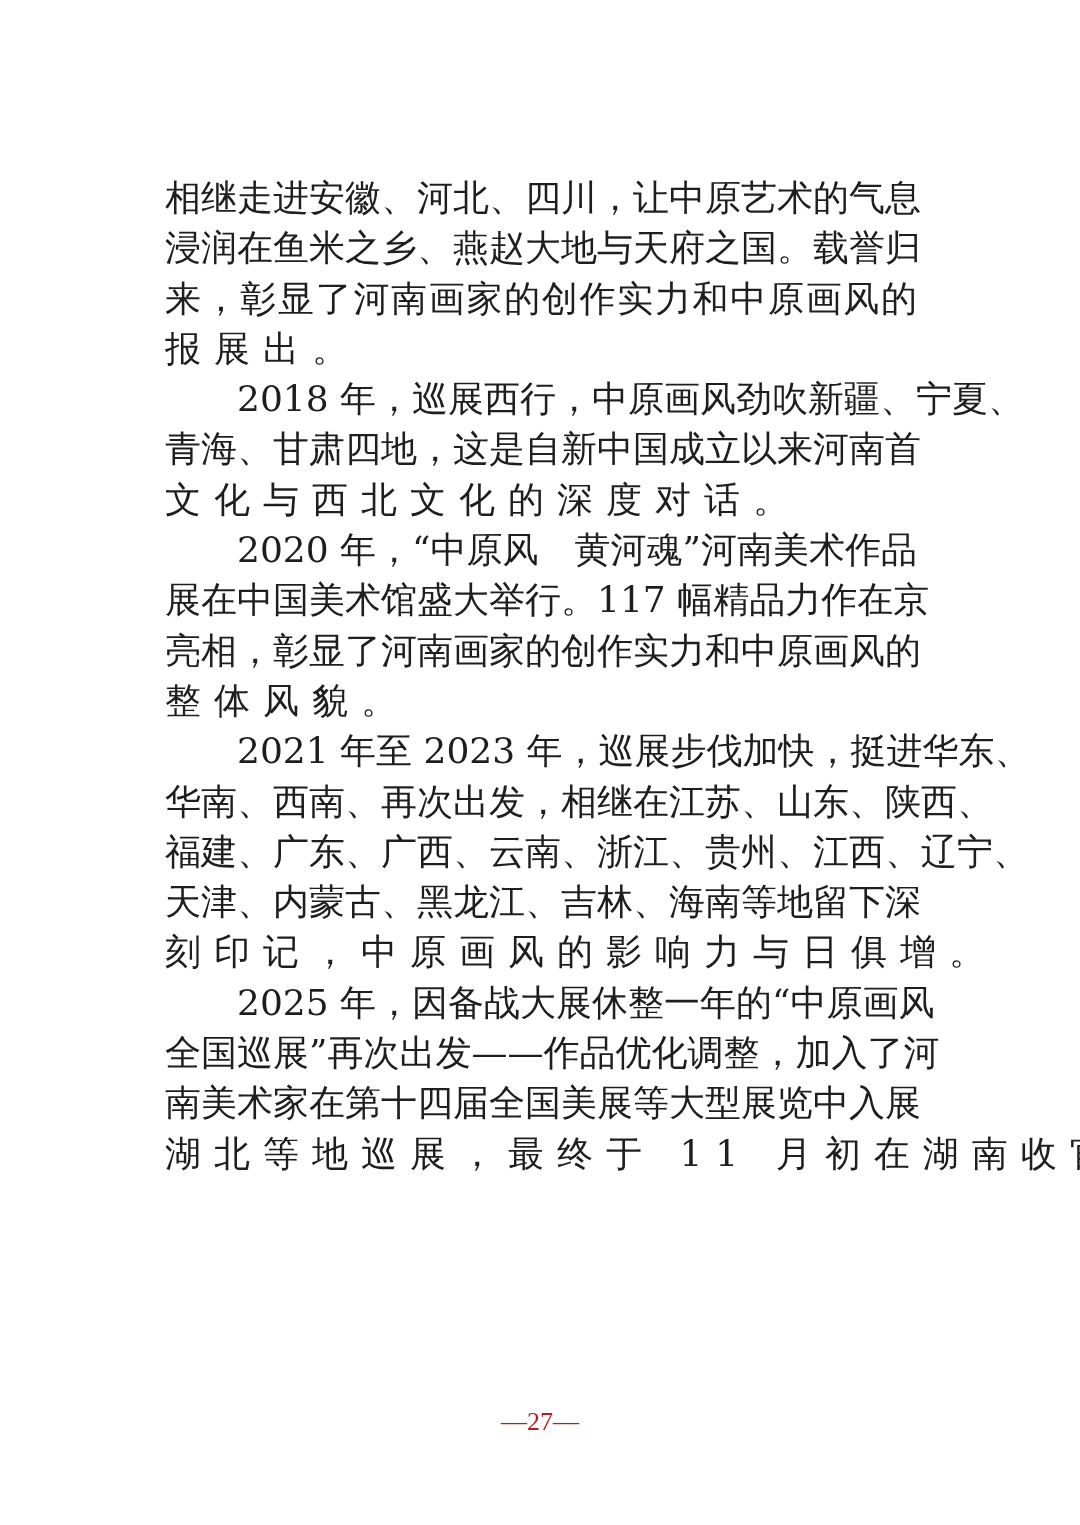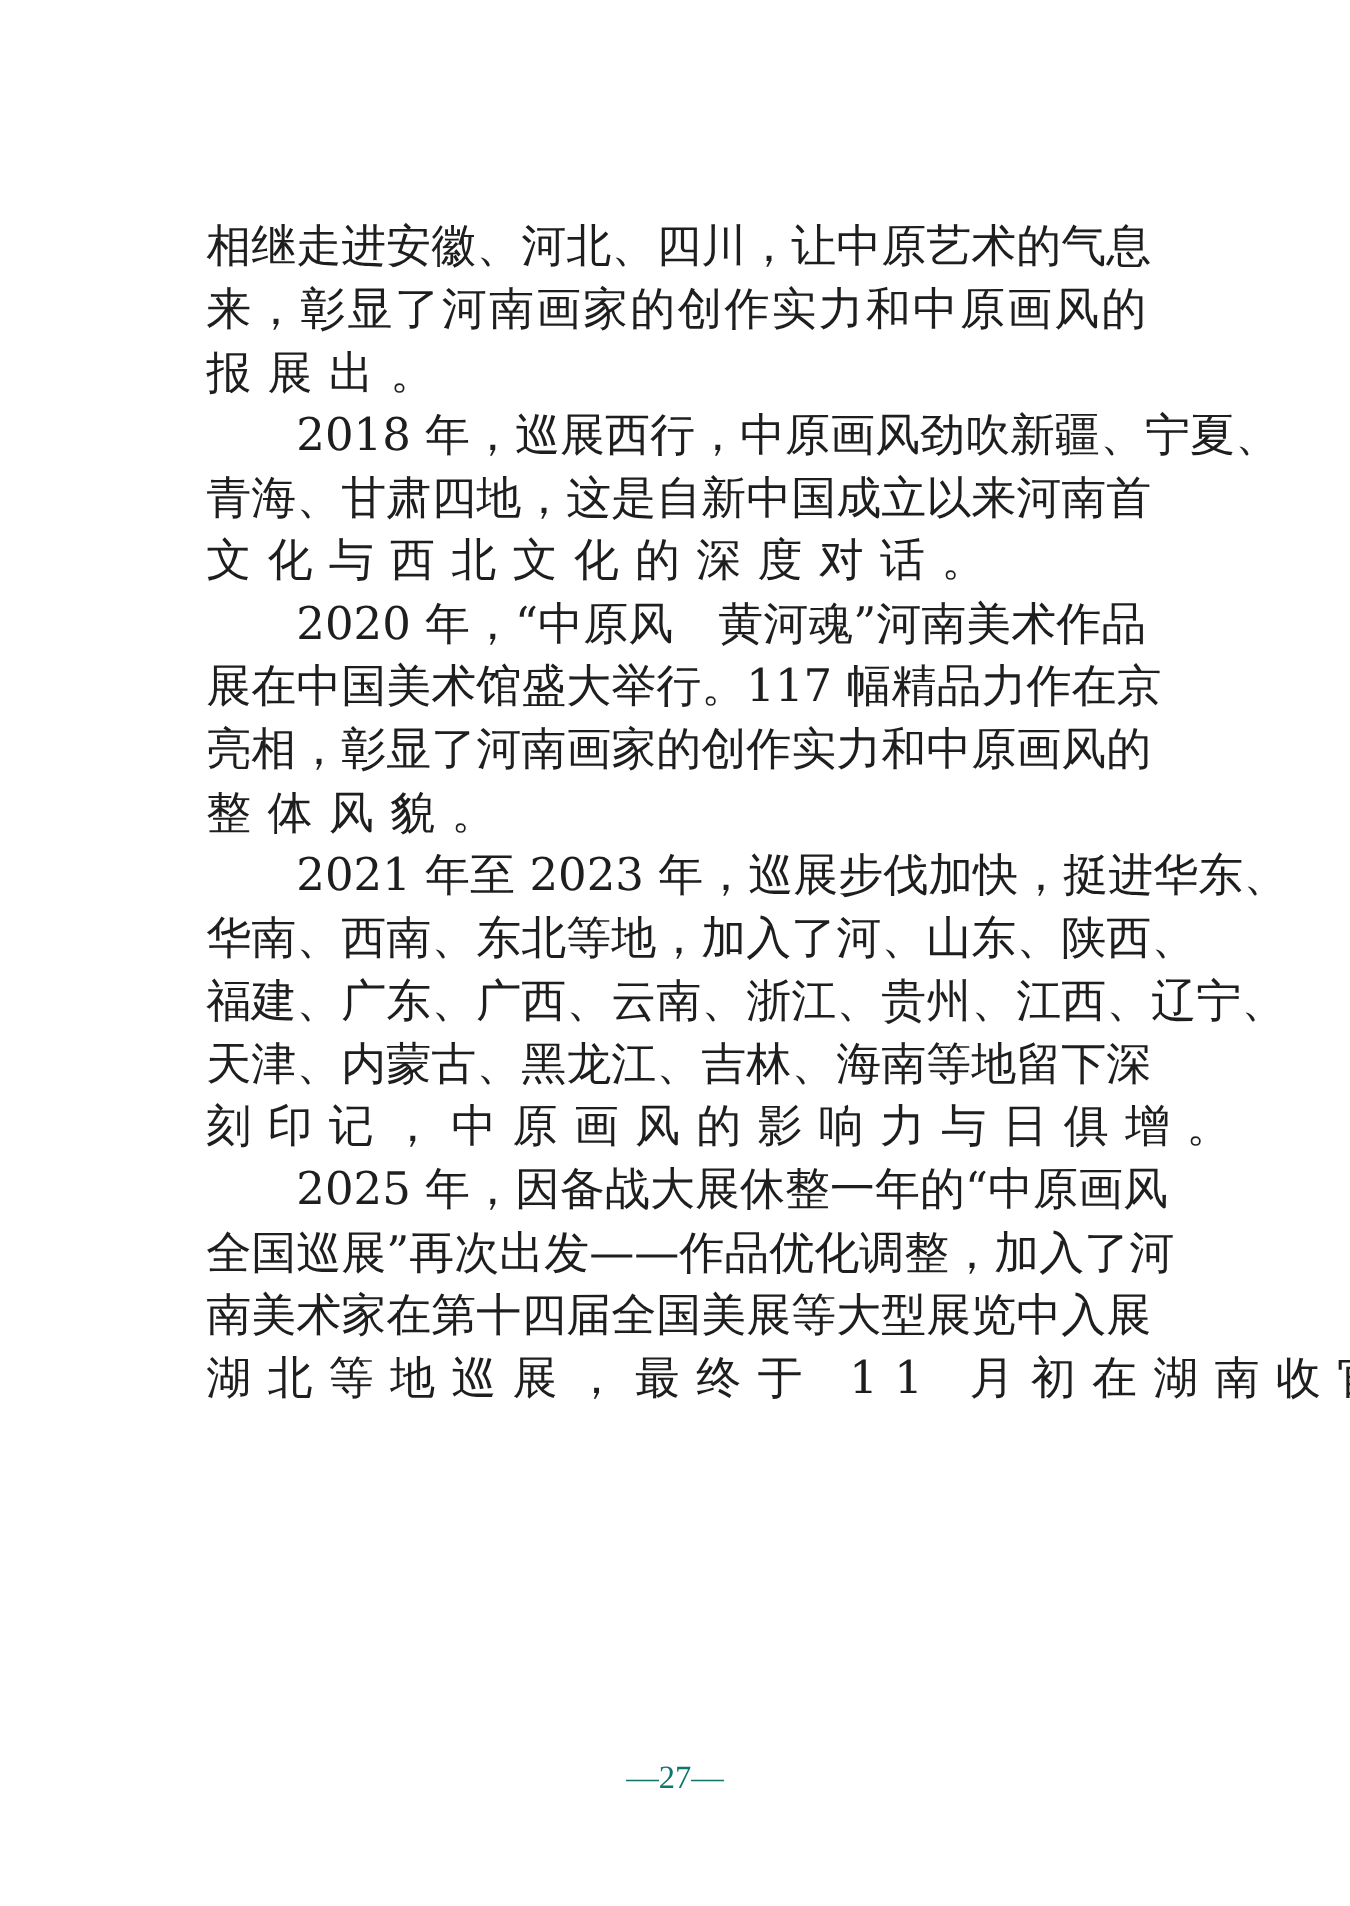--- a/index.html
+++ b/index.html
@@ -26,44 +26,45 @@
   .line.last { text-align-last: left; letter-spacing: 13px; }
   .line.indent { padding-left: 72px; }
   .page-number {
     position: absolute;
     left: 0;
     width: 1080px;
     top: 1391px;
     text-align: center;
     font-family: "Liberation Serif", "DejaVu Serif", serif;
     font-size: 26px;
-    color: #0f766e;
+    color: #b91c1c;
   }
 </style>
 </head>
 <body>
 
 <div class="page">
   <div class="text-block">
 
     <span class="line">相继走进安徽、河北、四川，让中原艺术的气息</span>
+    <span class="line">浸润在鱼米之乡、燕赵大地与天府之国。载誉归</span>
     <span class="line">来，彰显了河南画家的创作实力和中原画风的</span>
     <span class="line last">报展出。</span>
 
     <span class="line indent">2018 年，巡展西行，中原画风劲吹新疆、宁夏、</span>
     <span class="line">青海、甘肃四地，这是自新中国成立以来河南首</span>
     <span class="line last">文化与西北文化的深度对话。</span>
 
     <span class="line indent">2020 年，“中原风　黄河魂”河南美术作品</span>
     <span class="line">展在中国美术馆盛大举行。117 幅精品力作在京</span>
     <span class="line">亮相，彰显了河南画家的创作实力和中原画风的</span>
     <span class="line last">整体风貌。</span>
 
     <span class="line indent">2021 年至 2023 年，巡展步伐加快，挺进华东、</span>
-    <span class="line">华南、西南、东北等地，加入了河、山东、陕西、</span>
+    <span class="line">华南、西南、再次出发，相继在江苏、山东、陕西、</span>
     <span class="line">福建、广东、广西、云南、浙江、贵州、江西、辽宁、</span>
     <span class="line">天津、内蒙古、黑龙江、吉林、海南等地留下深</span>
     <span class="line last">刻印记，中原画风的影响力与日俱增。</span>
 
     <span class="line indent">2025 年，因备战大展休整一年的“中原画风</span>
     <span class="line">全国巡展”再次出发——作品优化调整，加入了河</span>
     <span class="line">南美术家在第十四届全国美展等大型展览中入展</span>
     <span class="line last">湖北等地巡展，最终于 11 月初在湖南收官。</span>
 
   </div>

